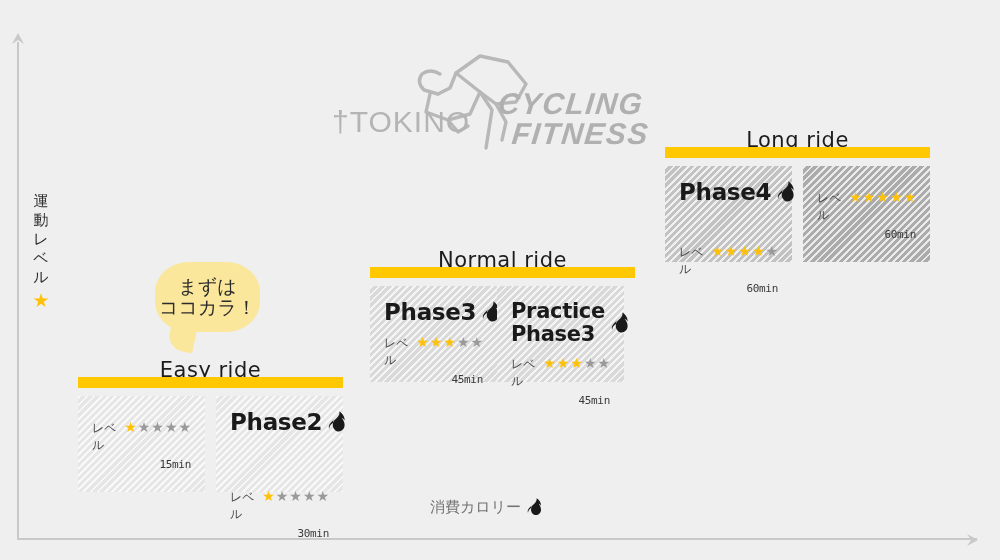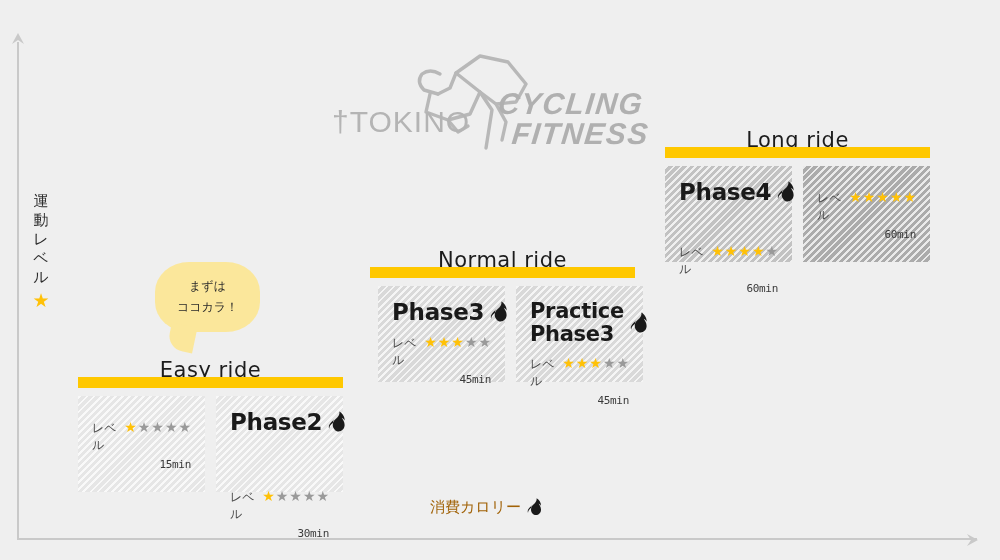--- a/index.html
+++ b/index.html
@@ -71,21 +71,21 @@
     font-size: 19px;
     line-height: 22px;
     margin-top: 2px;
   }
 
   #x-axis-label {
     position: absolute;
     left: 430px;
     top: 498px;
     font-size: 15px;
-    color: #a16207;
+    color: #737373;
     display: flex;
     align-items: flex-start;
     gap: 6px;
     font-family: "DejaVu Sans", sans-serif;
   }
 
   
   #logo {
     position: absolute;
     left: 330px;
@@ -231,21 +231,21 @@
     width: 105px;
     height: 70px;
     background: #FBE79B;
     border-radius: 34px / 30px;
     display: flex;
     align-items: center;
     justify-content: center;
   }
   #speech-bubble-text {
     text-align: center;
-    font-size: 12px;
+    font-size: 19px;
     line-height: 21px;
     color: #2a2a2a;
     white-space: pre-line;
     font-family: "DejaVu Sans", sans-serif;
   }
   #speech-bubble-tail {
     position: absolute;
     left: 14px;
     bottom: -19px;
     width: 26px;
@@ -353,21 +353,21 @@
           <div class="card-duration">30min</div>
         </div>
       </div>
 
     </div>
   </div>
 
   <div class="group" id="group-normal" style="left:370px; top:256px; width:265px; height:126px;">
     <div class="group-title" style="top:-8px;">Normal ride</div>
     <div class="group-bar" style="top:11px;"></div>
-    <div class="cards" style="top:30px; left:8px; gap:11px;">
+    <div class="cards" style="top:30px; left:0; ">
 
       <div class="card shade-mid" style="width:127px; height:96px;">
         <div class="card-head">
           <div class="card-title">Phase3</div>
           <svg class="card-flame" width="19" height="23" viewBox="0 0 16 19">
             <path d="M9.6 0.2 C9.9 2.6 9.0 4.0 7.8 5.2 C6.0 7.0 4.0 8.3 4.0 11.4 C4.0 14.6 6.4 17.1 9.0 17.1 C11.6 17.1 14.0 14.8 14.0 11.7 C14.0 9.1 12.6 7.3 11.6 5.6 C12.8 6.1 13.5 6.9 14.0 7.9 C14.3 5.0 12.3 1.8 9.6 0.2 Z" fill="#1a1a1a"></path>
             <path d="M5.2 6.4 C4.6 8.0 3.2 8.8 2.0 10.2 C0.6 11.8 0.4 13.4 1.0 14.8 C1.2 12.6 2.6 11.0 4.2 9.8 C4.2 8.6 4.6 7.4 5.2 6.4 Z" fill="#1a1a1a"></path>
           </svg>
         </div>
         <div>

